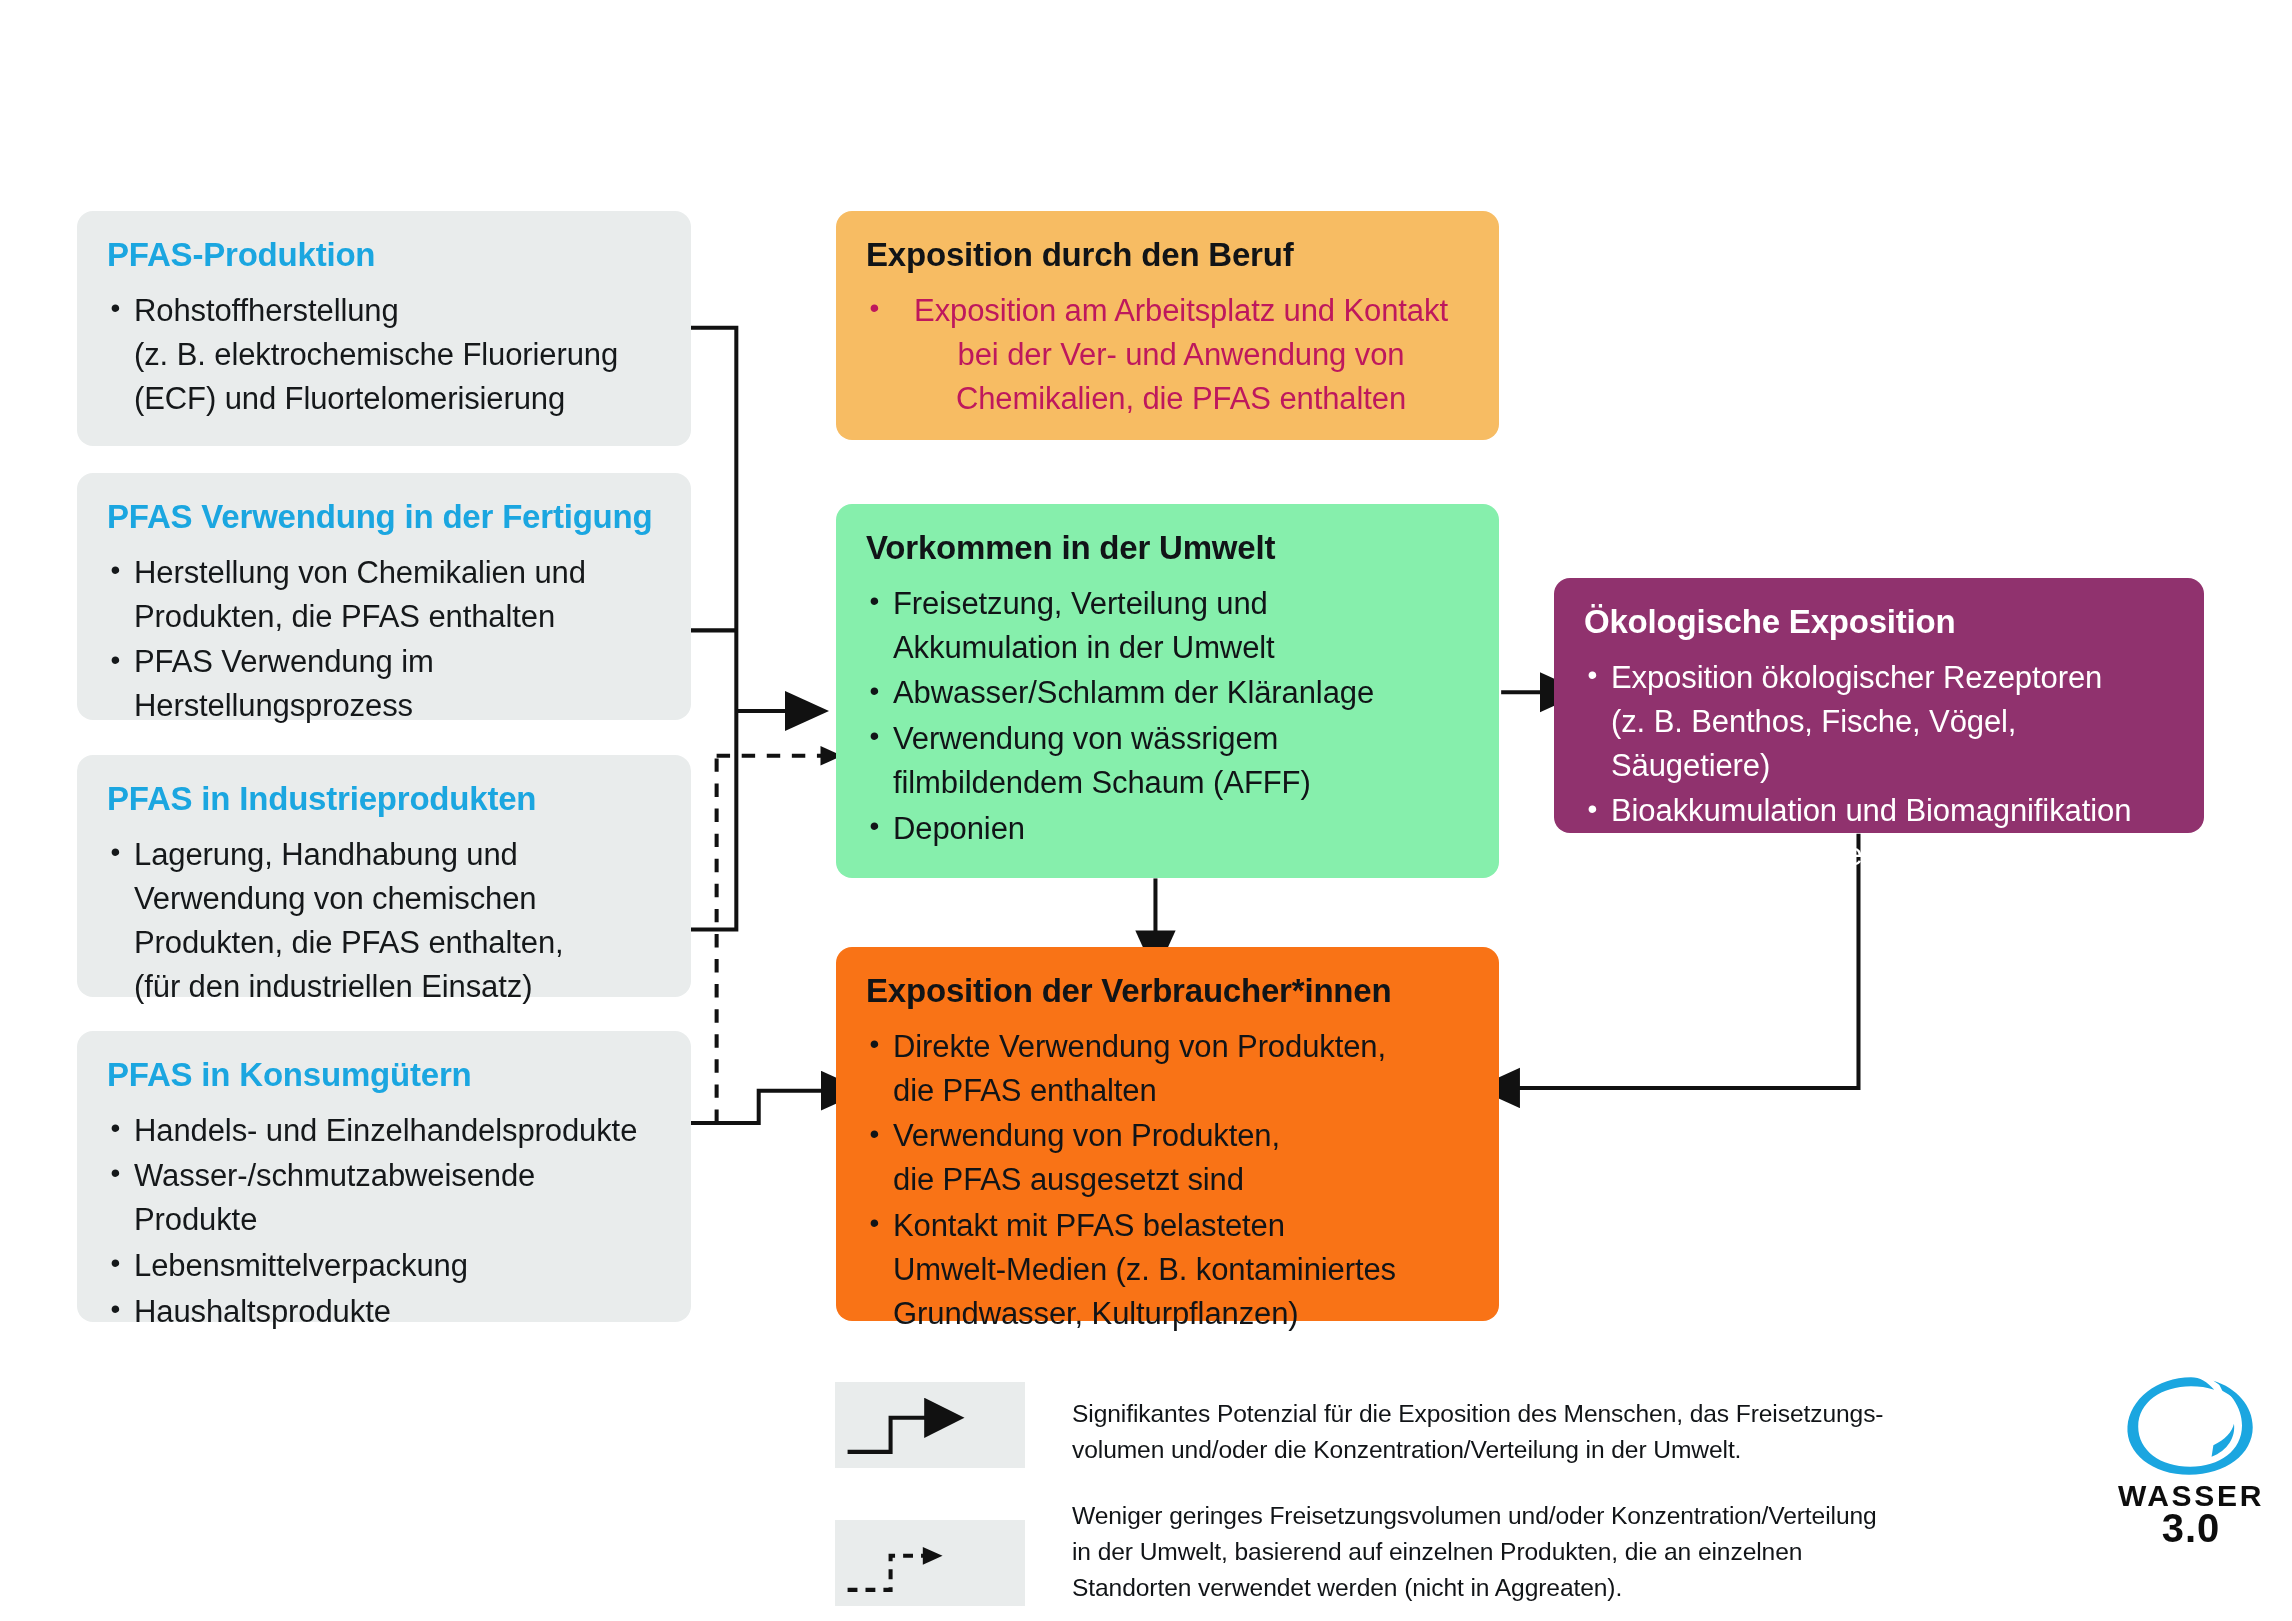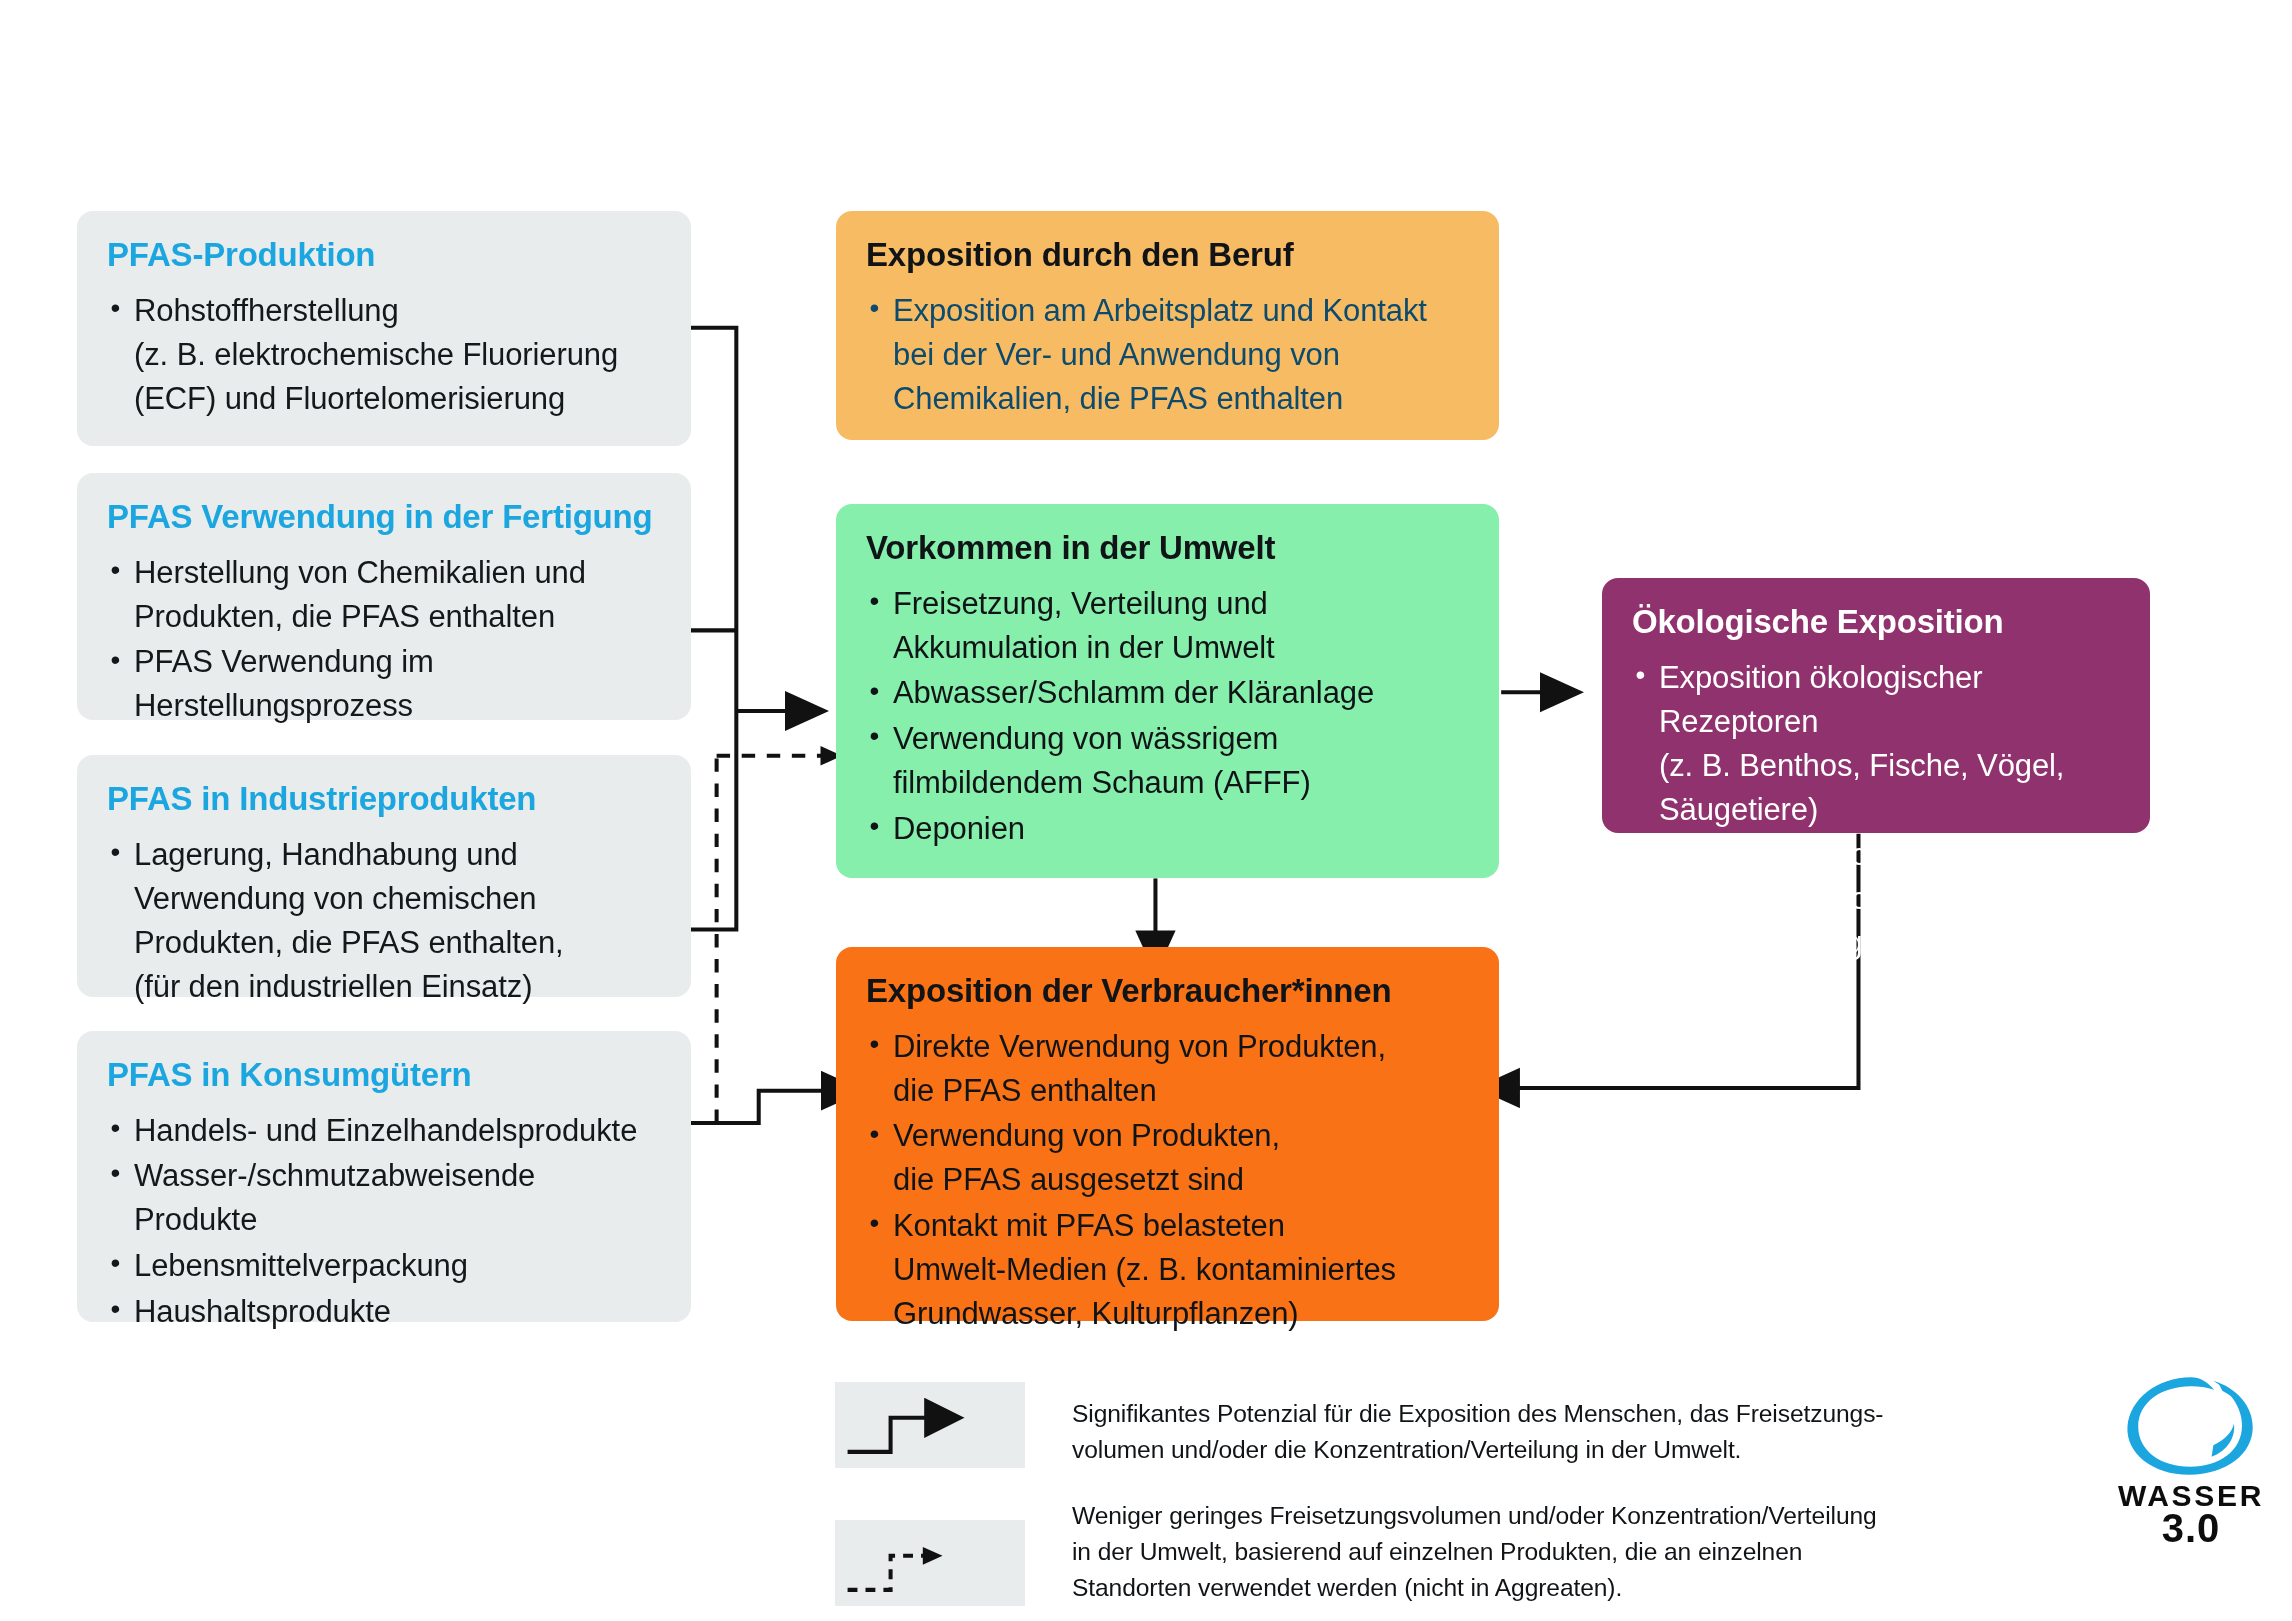--- a/index.html
+++ b/index.html
@@ -56,21 +56,21 @@
     top: -0.9px;
     font-size: 28px;
   }
 
   .grey  { background: #e9ecec; }
   .grey h3 { color: #1ba6e0; }
   .grey li { color: #15181a; }
 
   .orange { background: #f7bc63; }
   .orange h3 { color: #111417; }
-  .orange li { color: #0c4a6e; }
+  .orange li { color: #be185d; text-align: center; }
 
   .green { background: #86efac; }
   .green h3 { color: #111417; }
   .green li { color: #111417; }
 
   .purple { background: #90326e; }
   .purple h3 { color: #ffffff; }
   .purple li { color: #ffffff; }
 
   .blue { background: #f97316; }
@@ -242,21 +242,21 @@
       <li>Direkte Verwendung von Produkten,
 die PFAS enthalten</li>
       <li>Verwendung von Produkten,
 die PFAS ausgesetzt sind</li>
       <li>Kontakt mit PFAS belasteten
 Umwelt-Medien (z. B. kontaminiertes
 Grundwasser, Kulturpflanzen)</li>
     </ul>
   </div>
 
-  <div class="box purple" style="left:1554px; top:562px; width:548px; height:255px;margin-left:48px;">
+  <div class="box purple" style="left:1554px; top:562px; width:650px; height:255px;">
     <h3>Ökologische Exposition</h3>
     <ul>
       <li>Exposition ökologischer Rezeptoren
 (z. B. Benthos, Fische, Vögel, Säugetiere)</li>
       <li>Bioakkumulation und Biomagnifikation
 in der Nahrungskette</li>
     </ul>
   </div>
 
   <div class="legend-row" style="left:835px; top:1366px; width:1164px;">

